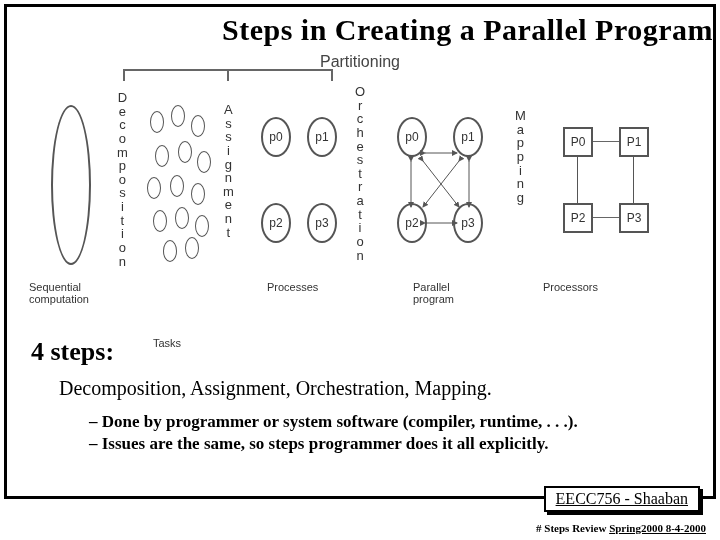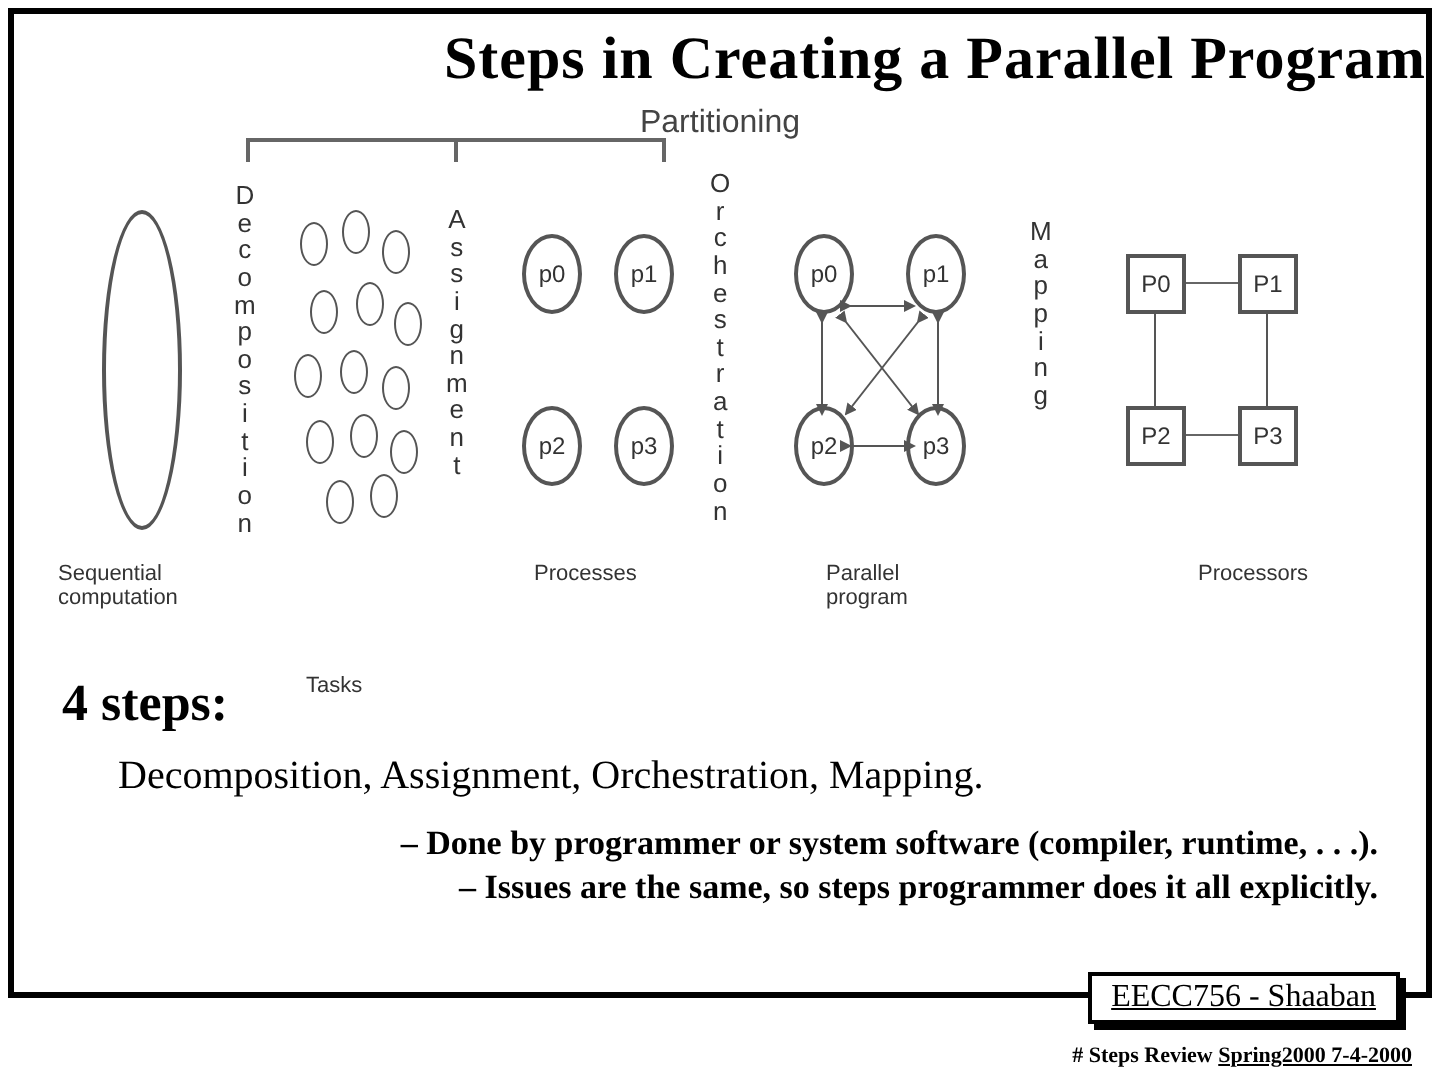--- a/index.html
+++ b/index.html
@@ -115,21 +115,20 @@
   }
   .steps-line {
     font-size: 20px;
     margin-left: 28px;
     margin-bottom: 12px;
   }
   .bullets {
     margin-left: 58px;
     font-size: 17px;
     font-weight: bold;
-    text-align: right;
   }
   .bullets li {
     list-style: none;
     margin-bottom: 2px;
   }
   .bullets li::before {
     content: "–  ";
   }
   .footer-box {
     position: absolute;
@@ -265,30 +264,30 @@
 
     <div class="hbar" style="left:558px; top:86px; width:26px; height:1px;"></div>
     <div class="hbar" style="left:558px; top:162px; width:26px; height:1px;"></div>
     <div class="vconn" style="left:542px; top:102px; height:46px;"></div>
     <div class="vconn" style="left:598px; top:102px; height:46px;"></div>
 
     <div class="bottom-label" style="left:-6px; top:226px; width:90px;">Sequential<br>computation</div>
     <div class="bottom-label" style="left:118px; top:236px; width:60px;margin-top:46px;">Tasks</div>
     <div class="bottom-label" style="left:232px; top:226px; width:70px;">Processes</div>
     <div class="bottom-label" style="left:378px; top:226px; width:60px;">Parallel<br>program</div>
-    <div class="bottom-label" style="left:564px; top:226px; width:70px;">Processors</div>
+    <div class="bottom-label" style="left:508px; top:226px; width:70px;">Processors</div>
   </div>
 
   <div class="content">
     <div class="steps-heading">4 steps:</div>
     <div class="steps-line">Decomposition, Assignment, Orchestration, Mapping.</div>
     <ul class="bullets">
       <li>Done by programmer or system software (compiler, runtime, . . .).</li>
       <li>Issues are the same, so steps programmer does it all explicitly.</li>
     </ul>
   </div>
 
 </div>
 
 <div class="footer-box">EECC756 - Shaaban</div>
 <div class="footer-small">
-  <span>#   Steps Review   </span><span style="text-decoration: underline;">Spring2000  7-4-2000</span>
+  <span>#   Steps Review   </span><span style="text-decoration: underline;">Spring2000  8-4-2000</span>
 </div>
 
 </body></html>

